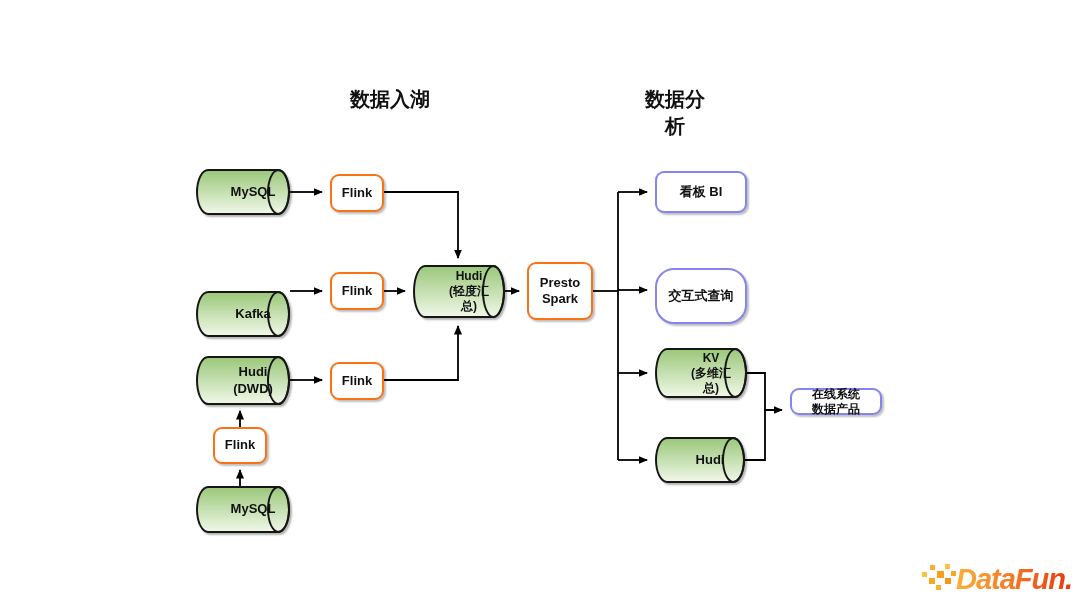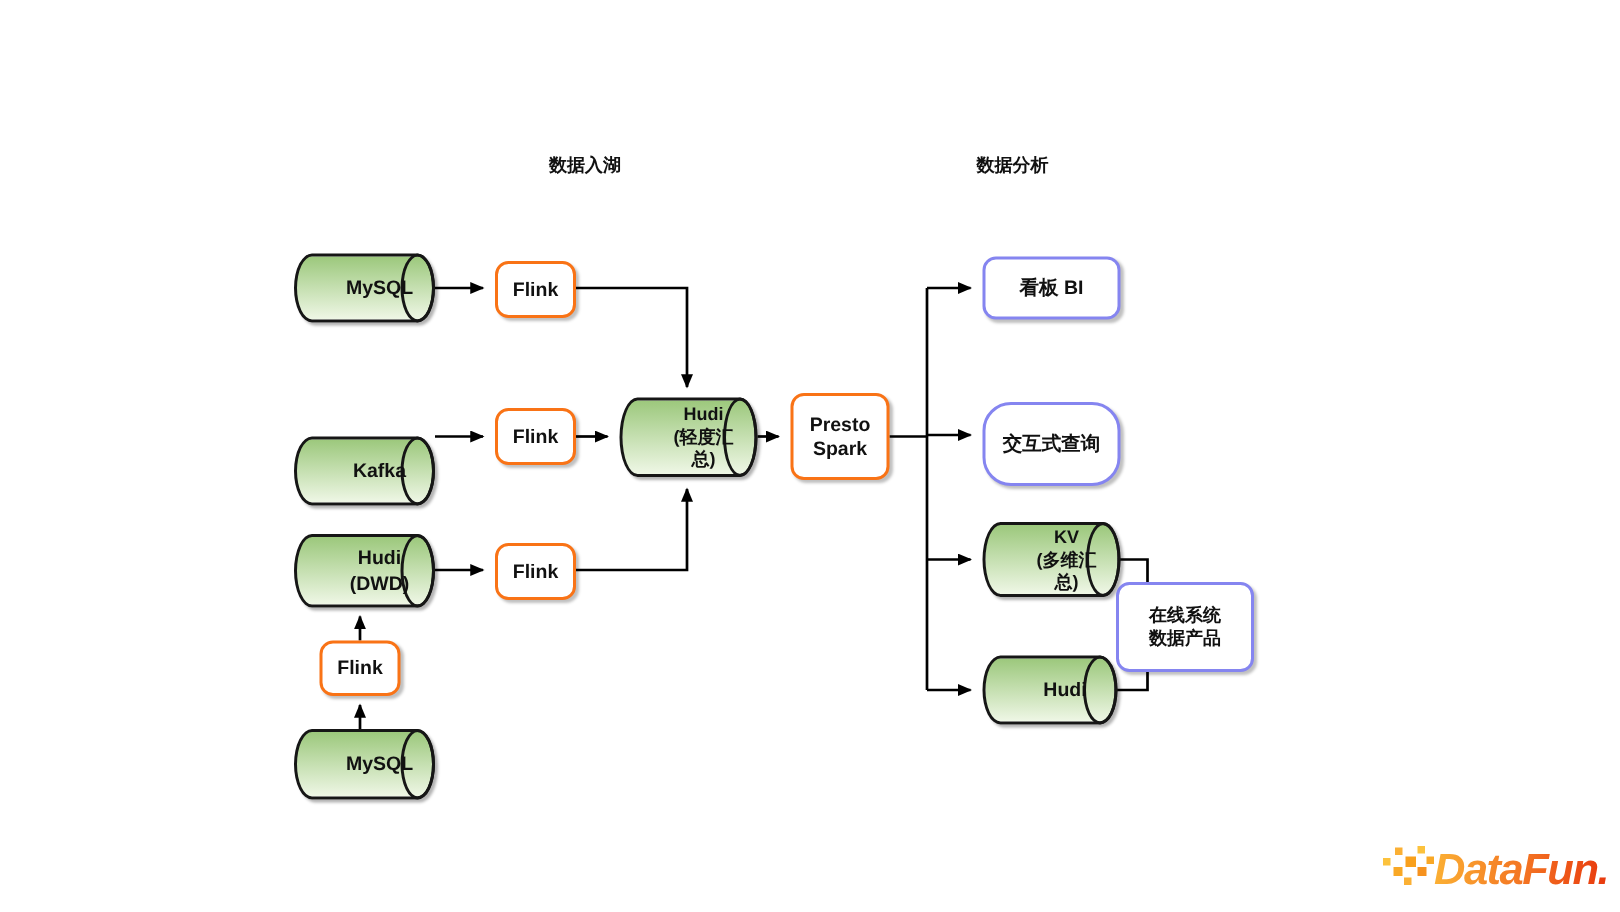--- a/index.html
+++ b/index.html
@@ -5,21 +5,21 @@
   html,body{margin:0;padding:0;background:#fff;}
   #canvas{
     position:relative;width:1080px;height:608px;background:#ffffff;overflow:hidden;
     font-family:"Liberation Sans", sans-serif;
   }
   .page-title{
     position:absolute;left:48px;top:36px;font-size:25px;color:#9b9b9b;
     letter-spacing:2px;font-weight:400;
   }
   .section-label{
-    position:absolute;font-size:12px;font-weight:700;color:#111;text-align:center;margin-top:16px;
+    position:absolute;font-size:20px;font-weight:700;color:#111;text-align:center;
   }
   .connectors{position:absolute;left:0;top:0;z-index:1;}
   .node{
     position:absolute;z-index:2;display:flex;align-items:center;justify-content:center;
     font-size:13px;font-weight:700;color:#111;text-align:center;box-sizing:border-box;
   }
   .node .node-label{white-space:pre-line;line-height:1.25;position:relative;z-index:3;}
   .rbox{
     background:#ffffff;border:2px solid #f97316;border-radius:9px;
     box-shadow:2px 2px 2px rgba(0,0,0,0.25);
@@ -119,21 +119,21 @@
   <div class="node rbox blue" style="left:655px;top:268px;width:92px;height:56px;border-radius:19px;">
     <span class="node-label">交互式查询</span>
   </div>
   <div class="node cylinder" style="left:655px;top:348px;width:92px;height:50px;font-size:12px;">
     <span class="node-label">KV
 (多维汇总)</span>
   </div>
   <div class="node cylinder" style="left:655px;top:437px;width:90px;height:46px;">
     <span class="node-label">Hudi</span>
   </div>
-  <div class="node rbox blue" style="left:744px;top:388px;width:92px;height:60px;font-size:12px;">
+  <div class="node rbox blue" style="left:790px;top:388px;width:92px;height:27px;font-size:12px;">
     <span class="node-label">在线系统
 数据产品</span>
   </div>
 
   <div class="logo">
     <span class="pixels">
       <i style="left:0px;top:13px;width:5px;height:5px;background:#fcc23c;"></i>
       <i style="left:8px;top:6px;width:5px;height:5px;background:#fbb034;"></i>
       <i style="left:7px;top:19px;width:6px;height:6px;background:#f9a825;"></i>
       <i style="left:15px;top:12px;width:7px;height:7px;background:#f9a01b;"></i>

